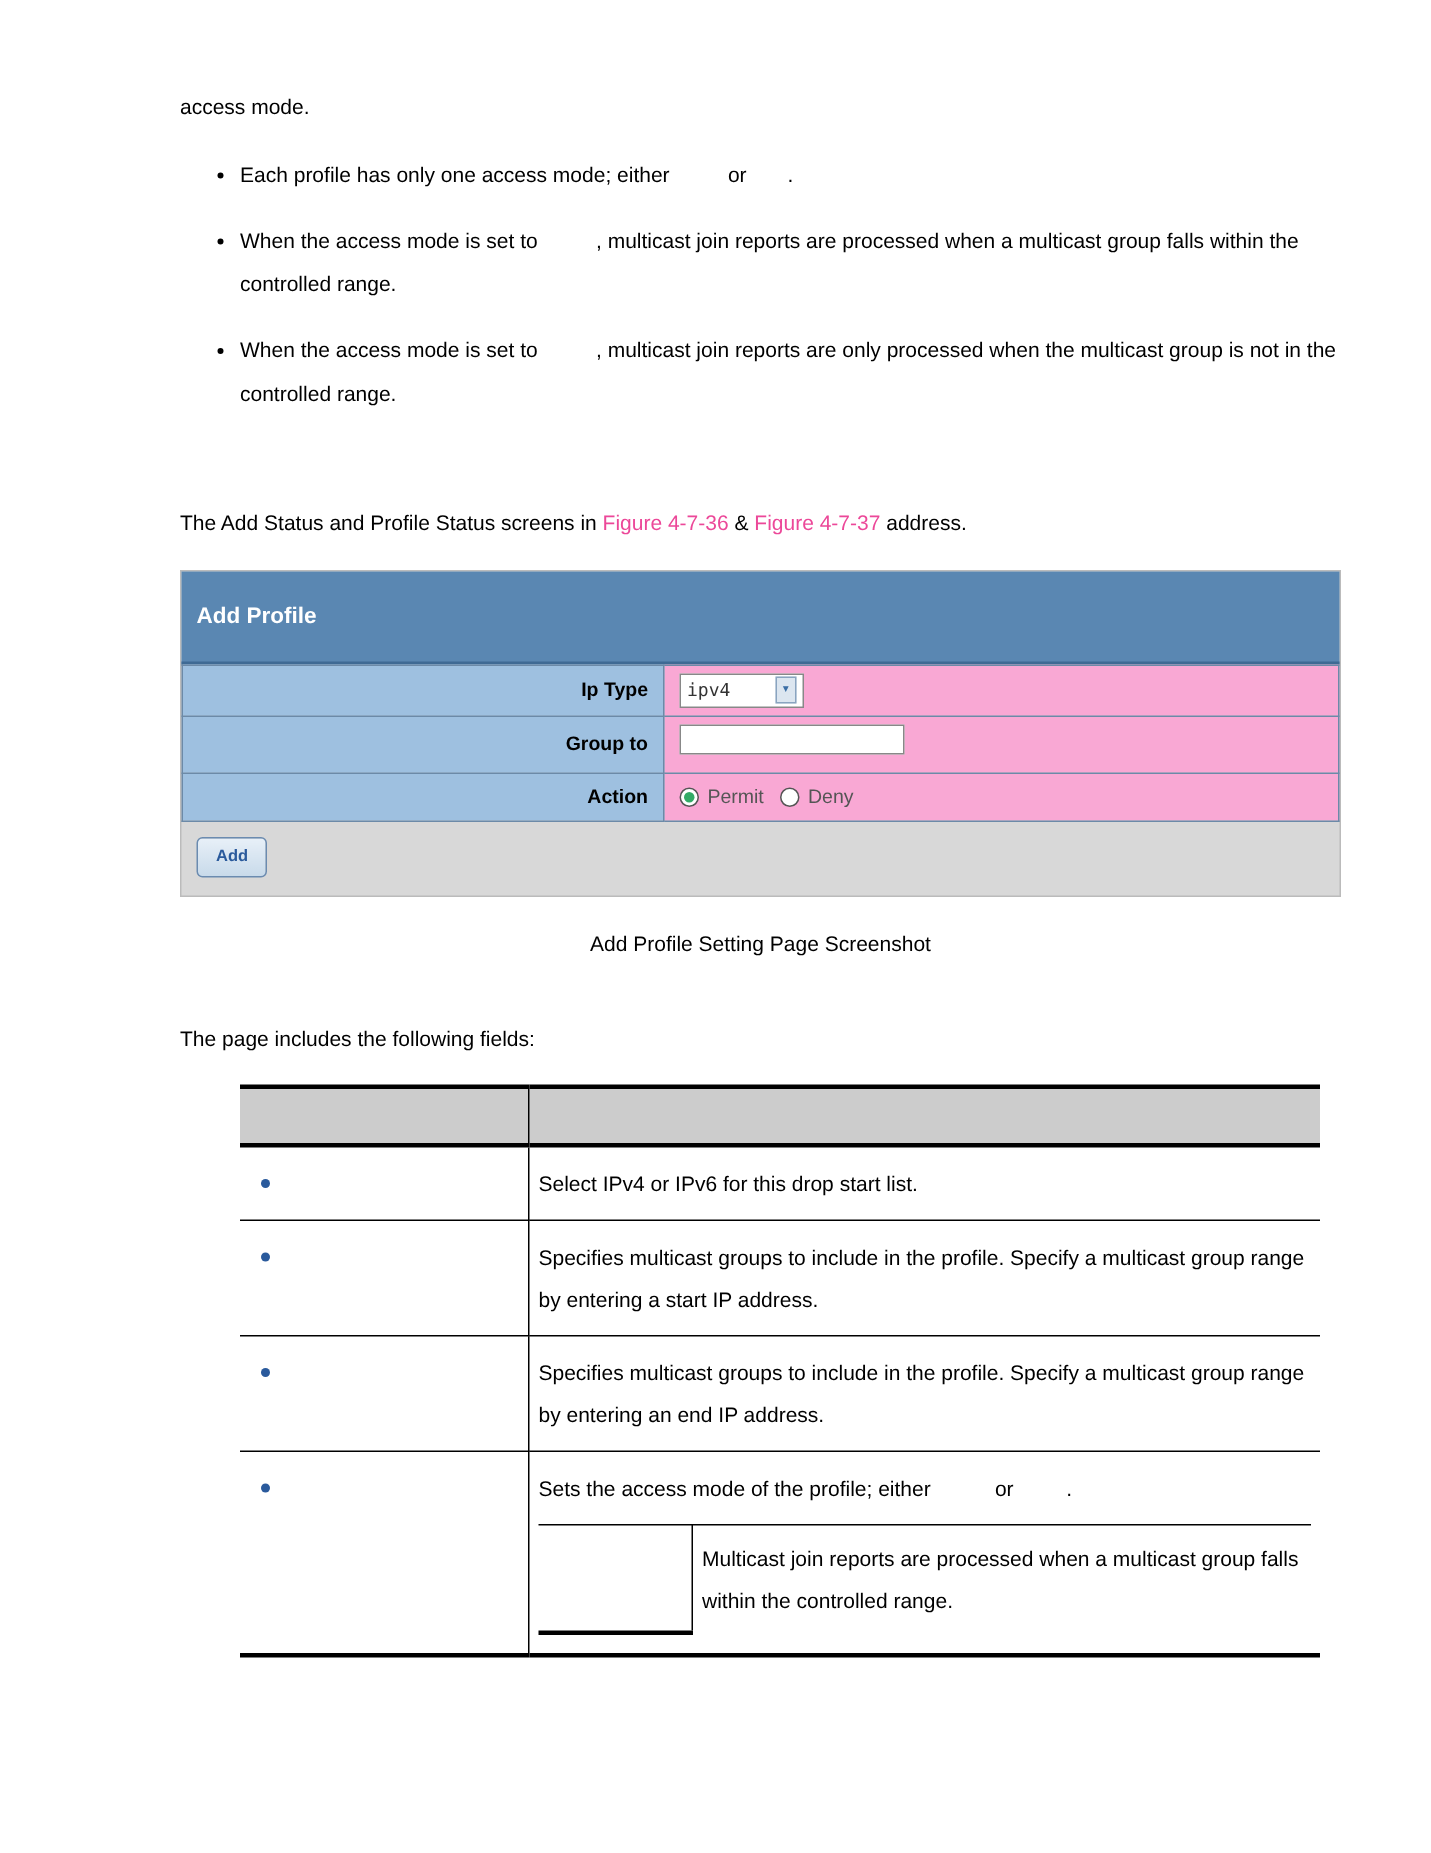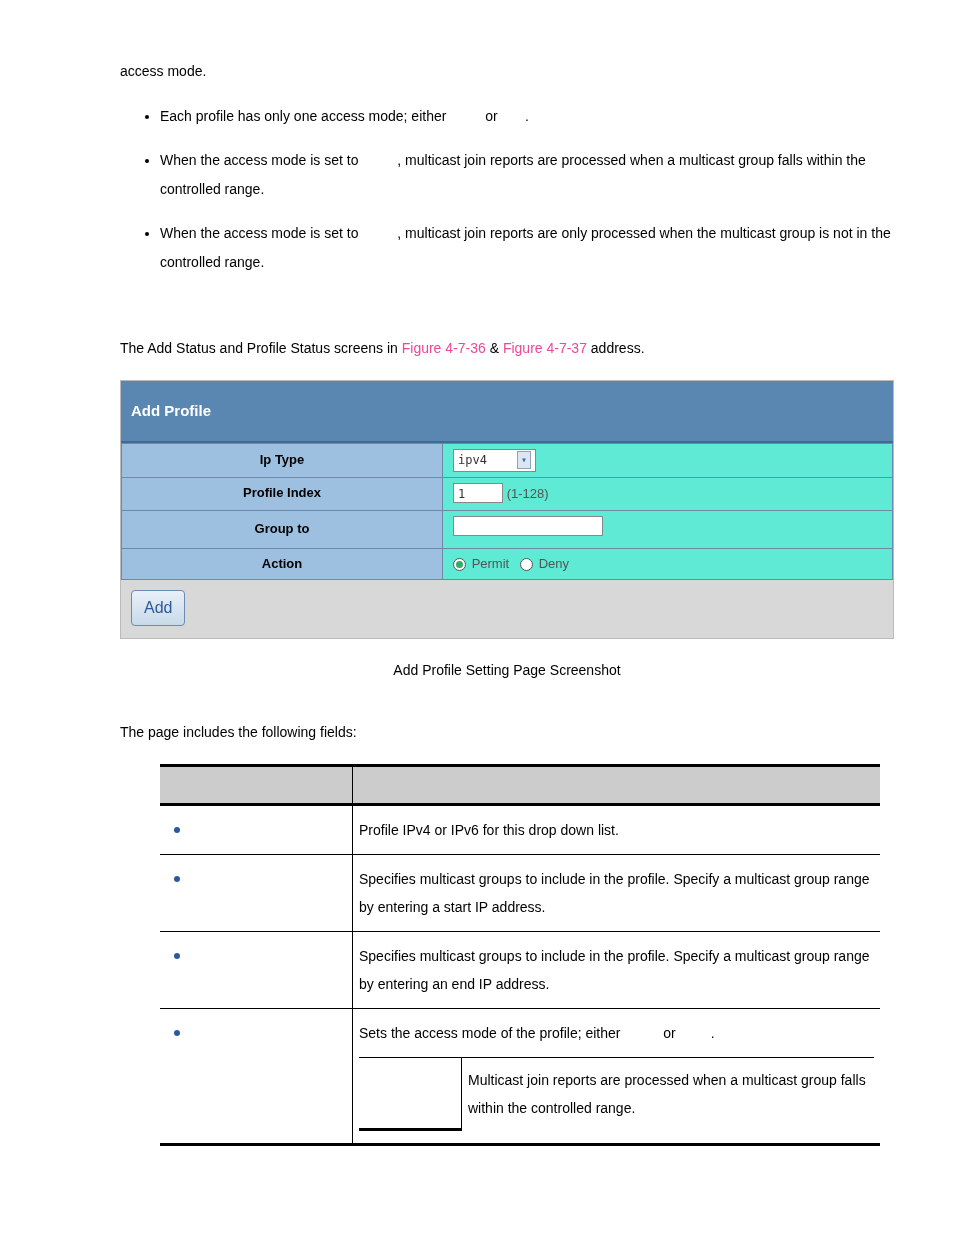--- a/index.html
+++ b/index.html
@@ -49,25 +49,25 @@
   }
   table.form-tbl td {
     border: 1px solid #6c8aa8;
     padding: 5px 10px;
     font-size: 13px;
   }
   table.form-tbl td.lbl {
     background: #9ec0e0;
     color: #000;
     font-weight: bold;
-    text-align: center;
+    text-align: right;
     width: 300px;
   }
   table.form-tbl td.val {
-    background: #5eead4;
+    background: #f9a8d4;
     color: #333;
   }
   .select {
     border: 1px solid #888;
     background: #fff;
     padding: 1px 4px;
     font-family: monospace;
     font-size: 12px;
     display: inline-flex;
     align-items: center;
@@ -110,22 +110,22 @@
     background: #3a6;
     border-radius: 50%;
   }
   .add-btn {
     margin: 10px 0 0 10px;
     display: inline-block;
     border: 1px solid #6b8bb0;
     border-radius: 4px;
     background: linear-gradient(#e8f0f8, #c8daea);
     color: #2a5a9c;
-    font-weight: normal;
-    font-size: 16px;
+    font-weight: bold;
+    font-size: 11px;
     padding: 4px 12px;
   }
   .caption {
     text-align: center;
     margin: 20px 0 40px 0;
   }
   table.desc-tbl {
     width: 720px;
     margin-left: 40px;
     border-collapse: collapse;
@@ -218,27 +218,20 @@
     <div class="panel-title">Add Profile</div>
     <table class="form-tbl">
       <tbody>
           <tr>
         <td class="lbl">Ip Type</td>
         <td class="val">
           <span class="select">
             <span>ipv4</span>
             <span class="chev">▾</span>
           </span>
-        </td>
-      </tr>
-      <tr>
-        <td class="lbl">Profile Index</td>
-        <td class="val">
-          <span class="txtinput" style="width:40px;">1</span>
-          <span style="color:#555;">(1-128)</span>
         </td>
       </tr>
       <tr>
         <td class="lbl">Group to</td>
         <td class="val">
           <span class="txtinput" style="width:140px;"></span>
         </td>
       </tr>
       <tr>
         <td class="lbl">Action</td>
@@ -260,21 +253,21 @@
   <div>The page includes the following fields:</div>
 
   <table class="desc-tbl" style="margin-top:20px;">
     <tbody>
         <tr>
       <th class="left"></th>
       <th></th>
     </tr>
     <tr>
       <td class="obj"><span class="dot"></span></td>
-      <td>Profile IPv4 or IPv6 for this drop down list.</td>
+      <td>Select IPv4 or IPv6 for this drop start list.</td>
     </tr>
     <tr>
       <td class="obj"><span class="dot"></span></td>
       <td>Specifies multicast groups to include in the profile. Specify a multicast group range by entering a start IP address.</td>
     </tr>
     <tr>
       <td class="obj"><span class="dot"></span></td>
       <td>Specifies multicast groups to include in the profile. Specify a multicast group range by entering an end IP address.</td>
     </tr>
     <tr class="lastgroup">

